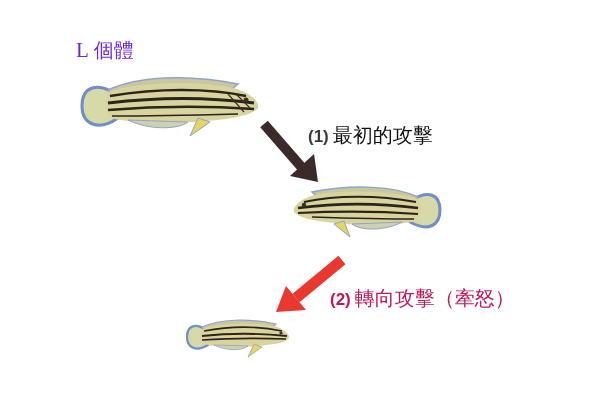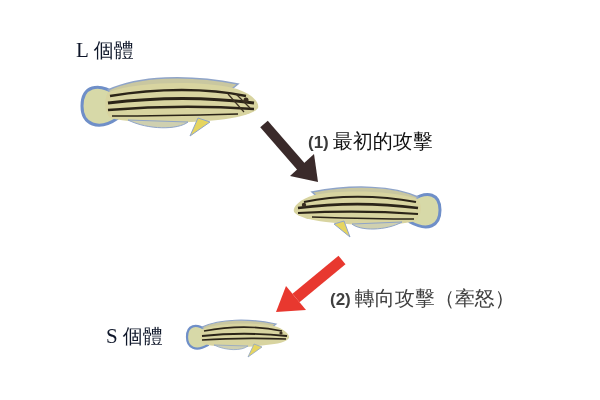--- a/index.html
+++ b/index.html
@@ -8,21 +8,21 @@
       width: 600px;
       height: 400px;
       background: #ffffff;
       overflow: hidden;
       font-family: "DejaVu Serif", "Liberation Serif", serif;
     }
     .label {
       position: absolute;
       font-family: "Liberation Serif", "DejaVu Serif", serif;
       font-size: 20px;
-      color: #0f172a;
+      color: #6d28d9;
       white-space: nowrap;
       line-height: 1;
     }
     .label .letter { font-size: 21px; margin-right: 5px; }
     .annot {
       position: absolute;
       font-family: "DejaVu Sans", "Liberation Sans", sans-serif;
       font-size: 20px;
       white-space: nowrap;
       line-height: 1;
@@ -64,21 +64,21 @@
 
     <path d="M120 46 L112 64 L132 50 Z" fill="#e6d560" stroke="#8fa4c8" stroke-width="1"></path>
     <path d="M50 48 C70 58 100 58 110 50 Z" fill="#cfd0b0" stroke="#8fa4c8" stroke-width="1"></path>
   </svg>
 
   <svg class="arrow" style="left:258px; top:118px;" width="66" height="70" viewBox="0 0 66 70">
     <line x1="6" y1="6" x2="46" y2="52" stroke="#3a2a2a" stroke-width="10"></line>
     <polygon points="32,58 60,64 56,36" fill="#3a2a2a"></polygon>
   </svg>
 
-  <div class="annot" style="left:308px; top:131px; color:#111111;text-align:right;">
+  <div class="annot" style="left:308px; top:125px; color:#111111;text-align:right;">
     <span class="num" style="color:#3a3a3a;">(1)</span><span>最初的攻擊</span>
   </div>
 
   <svg class="fish" style="left:290px; top:182px;" width="154" height="58" viewBox="0 0 154 58">
     <g transform="translate(154,0) scale(-1,1)">
       <path d="M32 18 C16 8 4 12 4 28 C4 44 16 50 34 40 Z" fill="#d7d9a8" stroke="#6f8fc8" stroke-width="3"></path>
       <path d="M26 15 C50 4 90 2 132 10 L124 17 L30 20 Z" fill="#c9c7a0" stroke="#8fa4c8" stroke-width="1.5"></path>
       <path d="M26 17 C50 9 100 7 130 13 C144 17 152 25 150 30 C146 35 134 38 118 40 C84 44 50 44 28 39 C22 32 22 23 26 17 Z" fill="#d8d4a0"></path>
       <path d="M28 20 C66 13 108 13 140 20" stroke="#2b2418" stroke-width="2.2" fill="none"></path>
       <path d="M26 26 C66 21 108 21 146 26" stroke="#2b2418" stroke-width="2.6" fill="none"></path>
@@ -89,27 +89,24 @@
       <path d="M42 40 C58 49 84 49 92 42 Z" fill="#cfd0b0" stroke="#8fa4c8" stroke-width="1"></path>
     </g>
   </svg>
 
 
   <svg class="arrow" style="left:272px; top:254px;" width="76" height="62" viewBox="0 0 76 62">
     <line x1="70" y1="6" x2="24" y2="44" stroke="#e8382f" stroke-width="11"></line>
     <polygon points="4,58 34,56 14,32" fill="#e8382f"></polygon>
   </svg>
 
-  <div class="annot" style="left:330px; top:288px; color:#404040;">
+  <div class="annot" style="left:330px; top:288px; color:#be185d;">
     <span class="num">(2)</span><span>轉向攻擊（牽怒）</span>
   </div>
 
-  <div class="label" style="left:106px; top:326px;">
-    <span class="letter">S</span><span>個體</span>
-  </div>
 
   <svg class="fish" style="left:184px; top:316px;" width="108" height="44" viewBox="0 0 108 44">
     <path d="M22 14 C12 7 3 9 3 21 C3 32 12 36 24 29 Z" fill="#d7d9a8" stroke="#6f8fc8" stroke-width="2.2"></path>
     <path d="M18 11 C36 3 64 2 92 8 L86 13 L22 15 Z" fill="#c9c7a0" stroke="#8fa4c8" stroke-width="1.2"></path>
     <path d="M18 13 C36 7 70 6 90 10 C100 13 106 18 105 22 C102 26 94 28 82 29 C60 32 36 32 20 28 C15 23 15 17 18 13 Z" fill="#d8d4a0"></path>
     <path d="M20 15 C46 10 74 10 98 15" stroke="#2b2418" stroke-width="1.6" fill="none"></path>
     <path d="M18 20 C46 17 74 17 103 20" stroke="#2b2418" stroke-width="1.9" fill="none"></path>
     <path d="M18 24 C46 22 74 22 102 23" stroke="#2b2418" stroke-width="1.6" fill="none"></path>
     <circle cx="97" cy="17" r="1.6" fill="#3a2f20"></circle>
     <path d="M70 28 L64 41 L78 31 Z" fill="#e6d560" stroke="#8fa4c8" stroke-width="0.8"></path>

